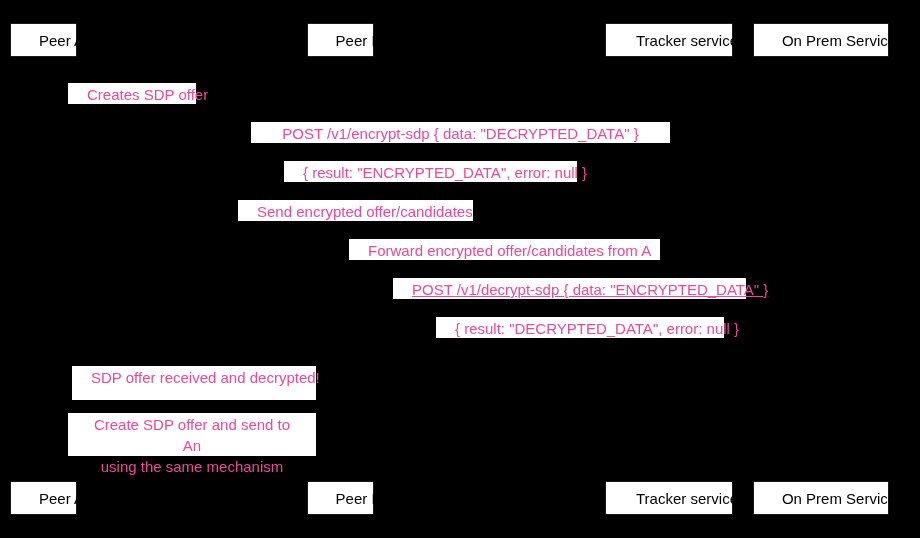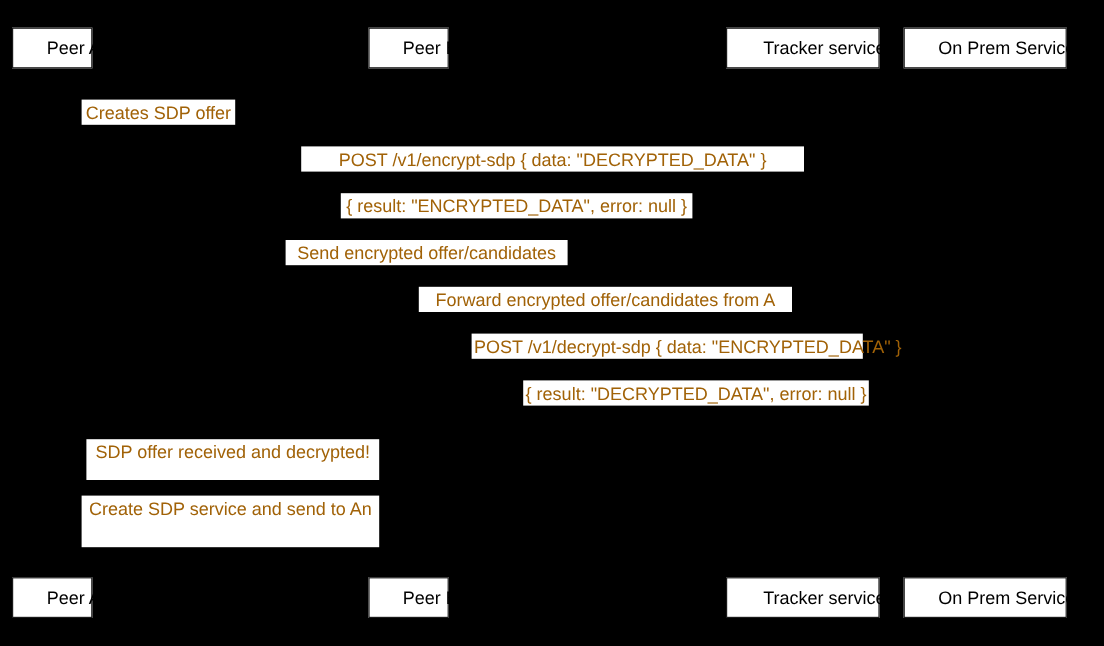--- a/index.html
+++ b/index.html
@@ -47,25 +47,25 @@
     height: 0;
     border-top: 5px solid transparent;
     border-bottom: 5px solid transparent;
   }
   .arrow-head.right { border-left: 8px solid #000000; }
   .arrow-head.left  { border-right: 8px solid #000000; }
   
   .msg-label {
     position: absolute;
     background: #ffffff;
-    color: #a16207;
+    color: #ec4899;
     font-size: 15px;
     line-height: 21px;
     white-space: nowrap;
-    padding: 1px 2px;
+    padding: 1px 19px;
     box-sizing: border-box;
     text-align: center;
   }
   .msg-label.two-line {
     white-space: normal;
     line-height: 21px;
   }
   .msg-label .ln { display: block; }
 </style>
 </head>
@@ -128,34 +128,35 @@
   </div>
 
   <div class="msg-label" style="left:349px; top:239px; width:311px; height:21px;">
     <span>Forward encrypted offer/candidates from A</span>
   </div>
 
   <div class="msg-label" style="left:238px; top:200px; width:235px; height:21px;">
     <span>Send encrypted offer/candidates</span>
   </div>
 
-  <div class="msg-label" style="left:393px; top:278px; width:326px; height:21px;">
+  <div class="msg-label" style="left:393px; top:278px; width:353px; height:21px;text-decoration:underline;">
     <span>POST /v1/decrypt-sdp { data: "ENCRYPTED_DATA" }</span>
   </div>
 
   <div class="msg-label" style="left:436px; top:317px; width:288px; height:21px;">
     <span>{ result: "DECRYPTED_DATA", error: null }</span>
   </div>
 
   <div class="msg-label" style="left:72px; top:366px; width:244px; height:34px;">
     <span>SDP offer received and decrypted!</span>
   </div>
 
   <div class="msg-label two-line" style="left:68px; top:413px; width:248px; height:43px;">
-    <span class="ln">Create SDP service and send to An</span>
+    <span class="ln">Create SDP offer and send to An</span>
+    <span class="ln">using the same mechanism</span>
   </div>
 
   <div class="participant" style="left:10px; top:481px; width:67px; height:34px;">
     <span>Peer A</span>
   </div>
   <div class="participant" style="left:307px; top:481px; width:67px; height:34px;">
     <span>Peer B</span>
   </div>
   <div class="participant" style="left:605px; top:481px; width:128px; height:34px;">
     <span>Tracker service</span>

